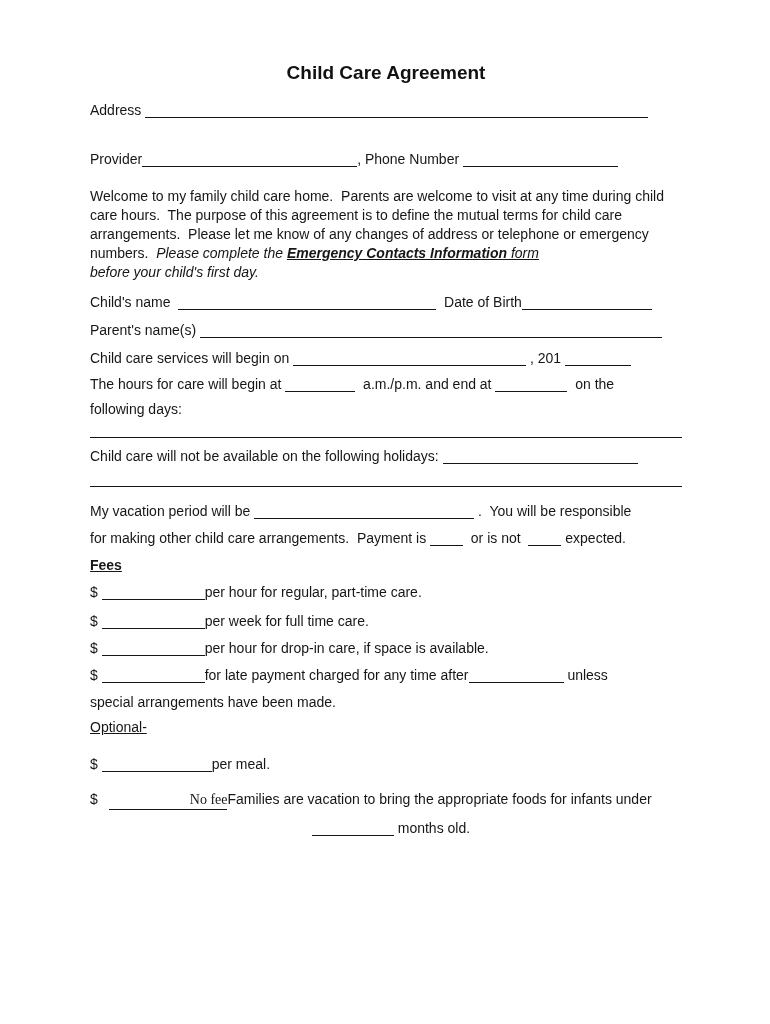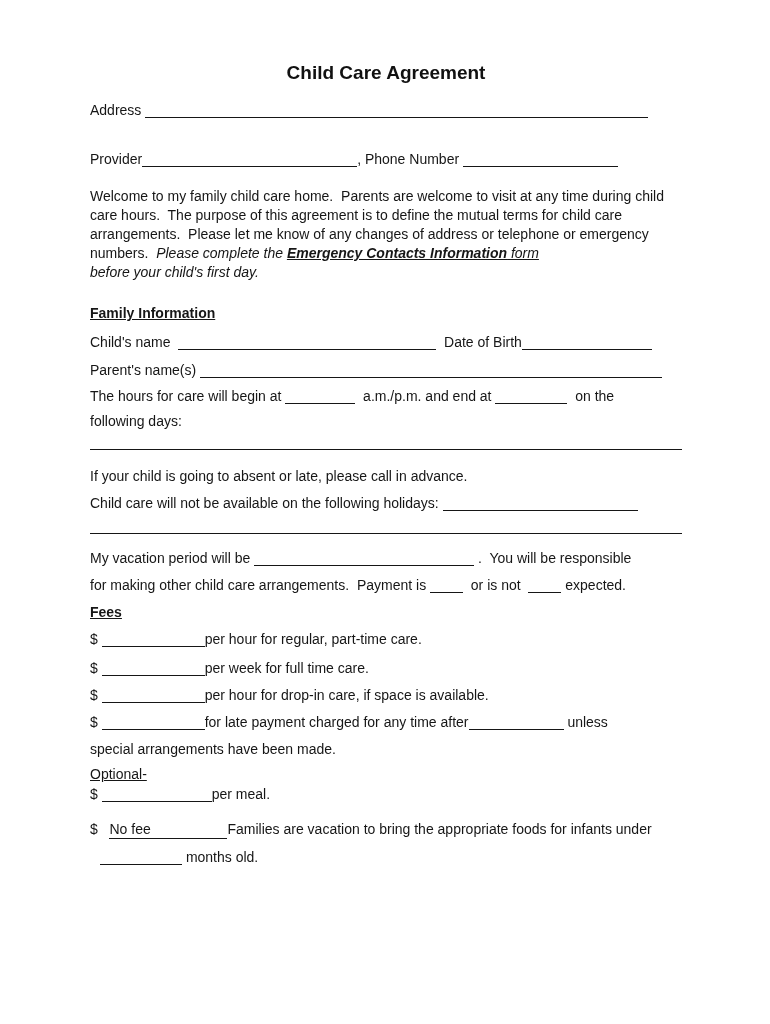--- a/index.html
+++ b/index.html
@@ -12,24 +12,24 @@
   .title { margin:62px 0 0 0; font-size:19px; font-weight:bold; text-align:center; line-height:22px; color:#111; }
   .line { white-space:pre; line-height:18px; min-height:18px; margin:9px 0 0 0; }
   .para { white-space:pre-wrap; line-height:19px; margin:19px 0 0 0; }
   .h { font-weight:bold; text-decoration:underline; }
   .u { text-decoration:underline; }
   .it { font-style:italic; }
   .itu { font-style:italic; text-decoration:underline; }
   .em { font-style:italic; font-weight:bold; text-decoration:underline; }
   .closing { display:block; font-style:italic; }
   .blank { display:inline-block; border-bottom:1.4px solid #161616; height:14px; vertical-align:-3px; }
-  .blank-text { display:inline-block; border-bottom:1.4px solid #161616; text-align:left; }
+  .blank-text { display:inline-block; border-bottom:1.4px solid #161616; text-align:right;font-family:Liberation Serif, serif; }
   .rule { height:0; border-bottom:1.5px solid #161616; width:100%; }
-  .indent { padding-left:10px; }
-  .mt1{margin-top:2px}.mt6{margin-top:6px}.mt7{margin-top:7px}.mt8{margin-top:8px}
+  .indent { padding-left:10px;text-align:center; }
+  .mt1{margin-top:19px}.mt6{margin-top:6px}.mt7{margin-top:7px}.mt8{margin-top:8px}
   .mt10{margin-top:10px}.mt11{margin-top:11px}.mt15{margin-top:15px}.mt17{margin-top:17px}
   .mt19{margin-top:19px}.mt21{margin-top:21px}.mt22{margin-top:22px}.mt31{margin-top:31px}
   .w33{width:33px}.w66{width:66px}.w70{width:70px}.w72{width:72px}.w82{width:82px}
   .w95{width:95px}.w103{width:103px}.w110{width:110px}.w112{width:112px}.w118{width:118px}
   .w130{width:130px}.w155{width:155px}.w195{width:195px}.w215{width:215px}.w220{width:220px}
   .w233{width:233px}.w258{width:258px}.w462{width:462px}.w503{width:503px}
 </style>
 </head>
 <body>
 
@@ -37,35 +37,34 @@
   <div class="content">
 
     <h1 class="title">Child Care Agreement</h1>
 
     <div class="line mt17"><span>Address </span><span class="blank w503"></span></div>
 
     <div class="line mt31"><span>Provider</span><span class="blank w215"></span><span>, Phone Number </span><span class="blank w155"></span></div>
 
     <p class="para"><span>Welcome to my family child care home.  Parents are welcome to visit at any time during child care hours.  The purpose of this agreement is to define the mutual terms for child care arrangements.  Please let me know of any changes of address or telephone or emergency numbers.  </span><span class="it">Please complete the </span><span class="em">Emergency Contacts Information</span><span class="itu"> form</span><span class="closing">before your child's first day.</span></p>
 
-    <div class="line mt22 h">Family Information</div>
 
     <div class="line mt11"><span>Child's name  </span><span class="blank w258"></span><span>  Date of Birth</span><span class="blank w130"></span></div>
 
     <div class="line mt10"><span>Parent's name(s) </span><span class="blank w462"></span></div>
 
 
+    <div class="line mt10"><span>Child care services will begin on </span><span class="blank w233"></span><span> , 201 </span><span class="blank w66"></span></div>
 
     <div class="line mt8"><span>The hours for care will begin at </span><span class="blank w70"></span><span>  a.m./p.m. and end at </span><span class="blank w72"></span><span>  on the</span></div>
 
     <div class="line mt7">following days:</div>
 
     <div class="rule mt19"></div>
 
-    <div class="line mt17">If your child is going to absent or late, please call in advance.</div>
 
     <div class="line"><span>Child care will not be available on the following holidays: </span><span class="blank w195"></span></div>
 
     <div class="rule mt21"></div>
 
     <div class="line mt15"><span>My vacation period will be </span><span class="blank w220"></span><span> .  You will be responsible</span></div>
 
     <div class="line"><span>for making other child care arrangements.  Payment is </span><span class="blank w33"></span><span>  or is not  </span><span class="blank w33"></span><span> expected.</span></div>
 
     <div class="line h">Fees</div>

